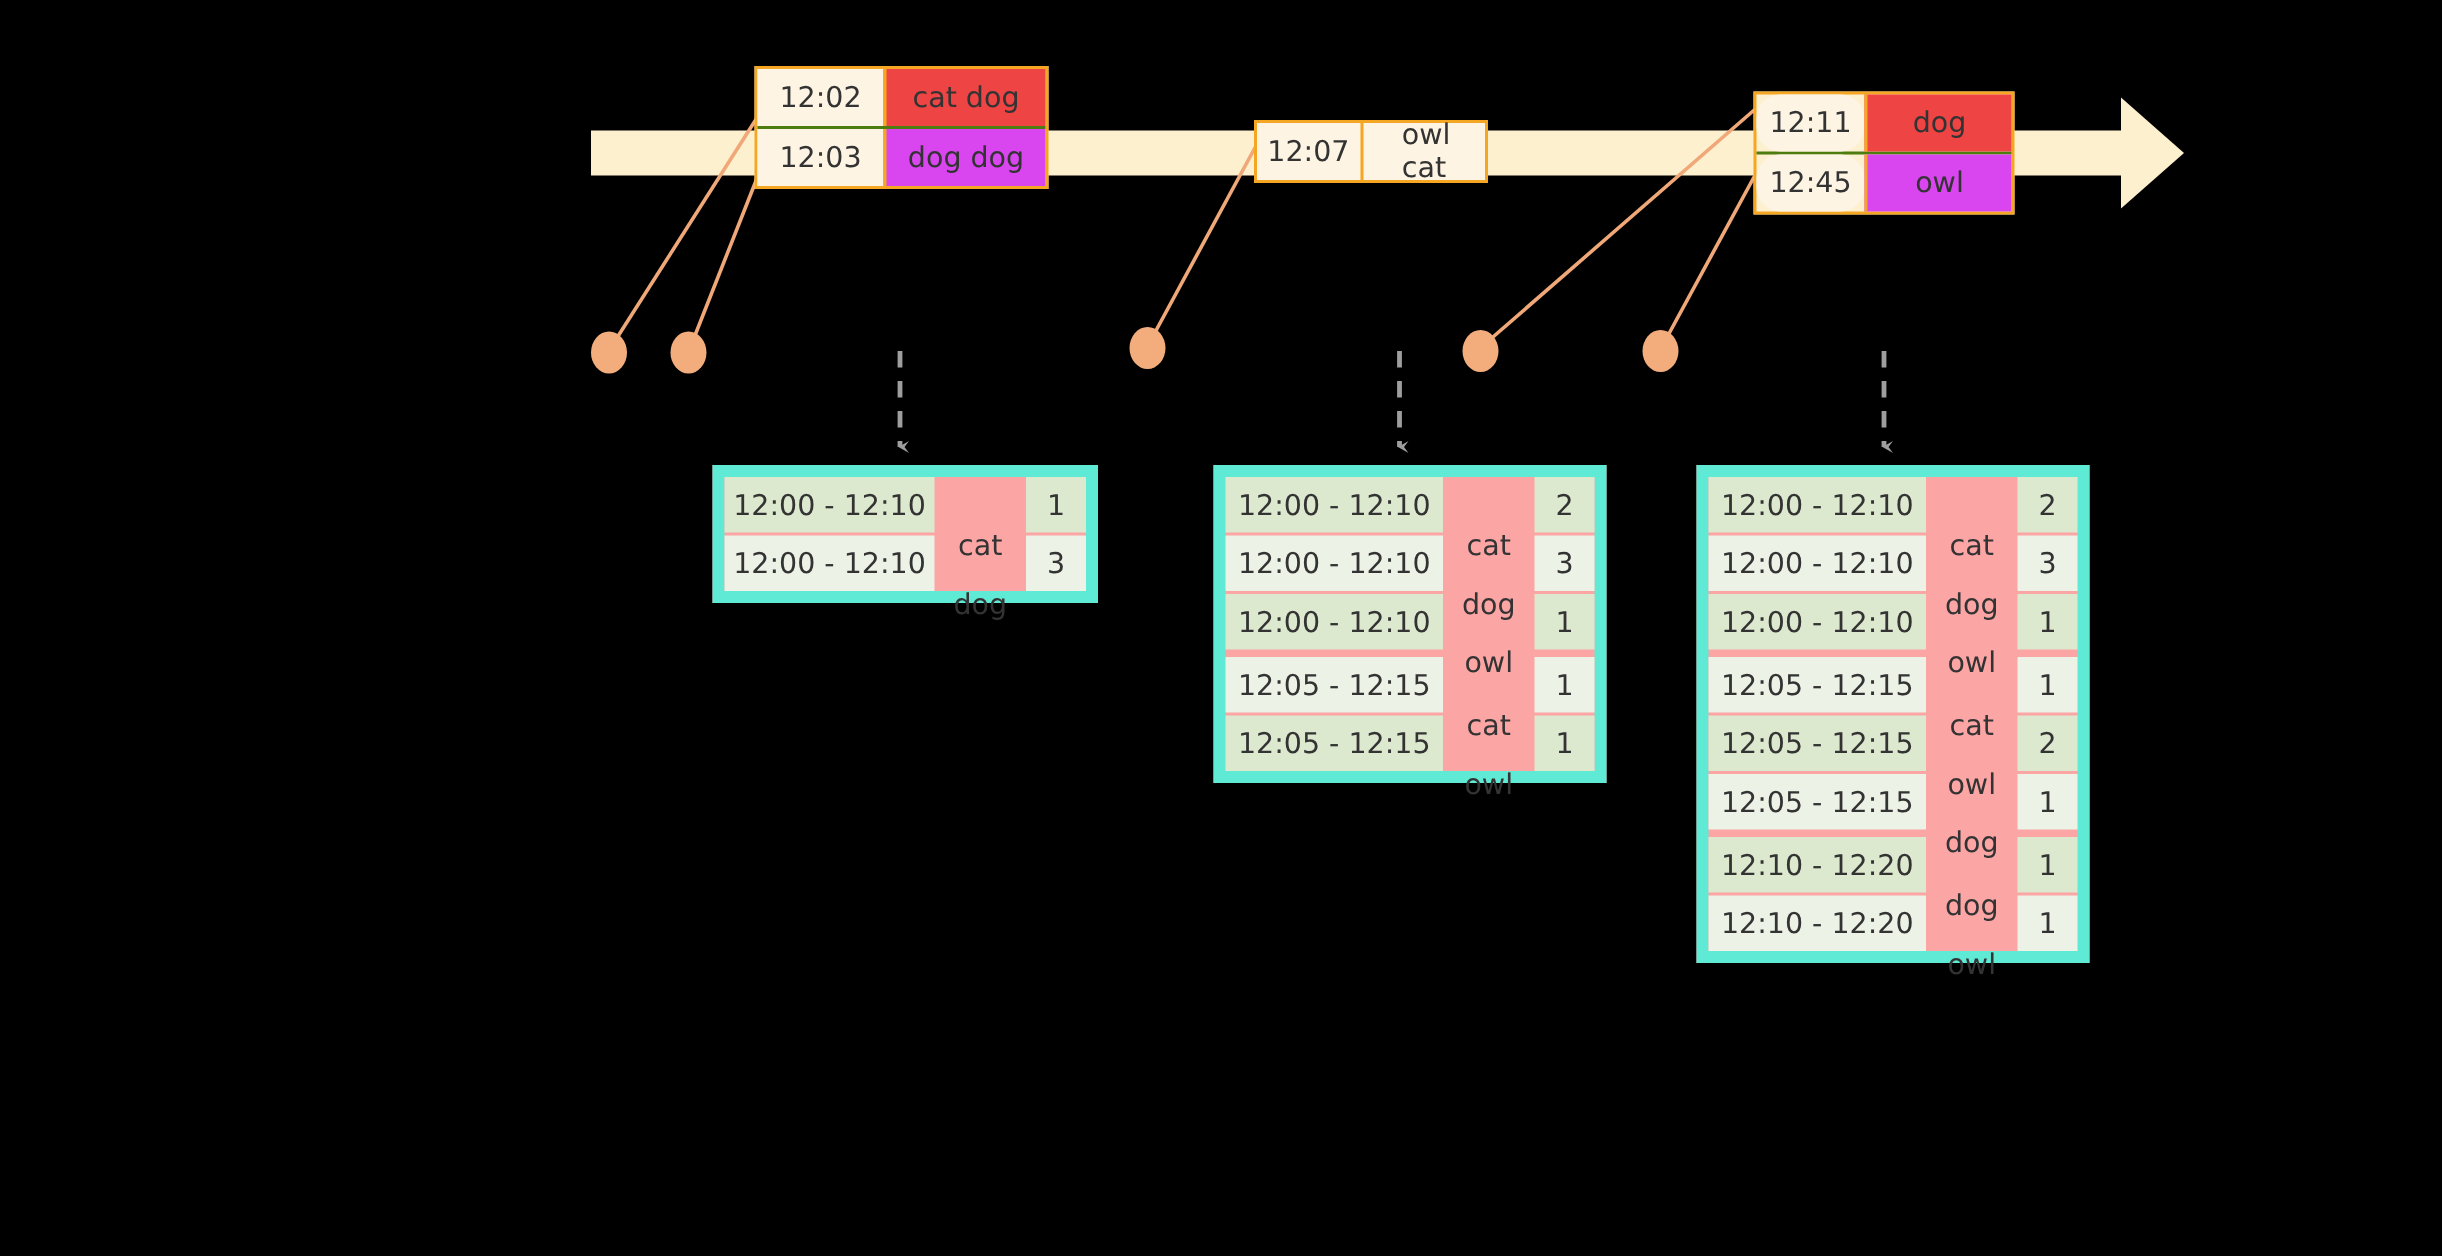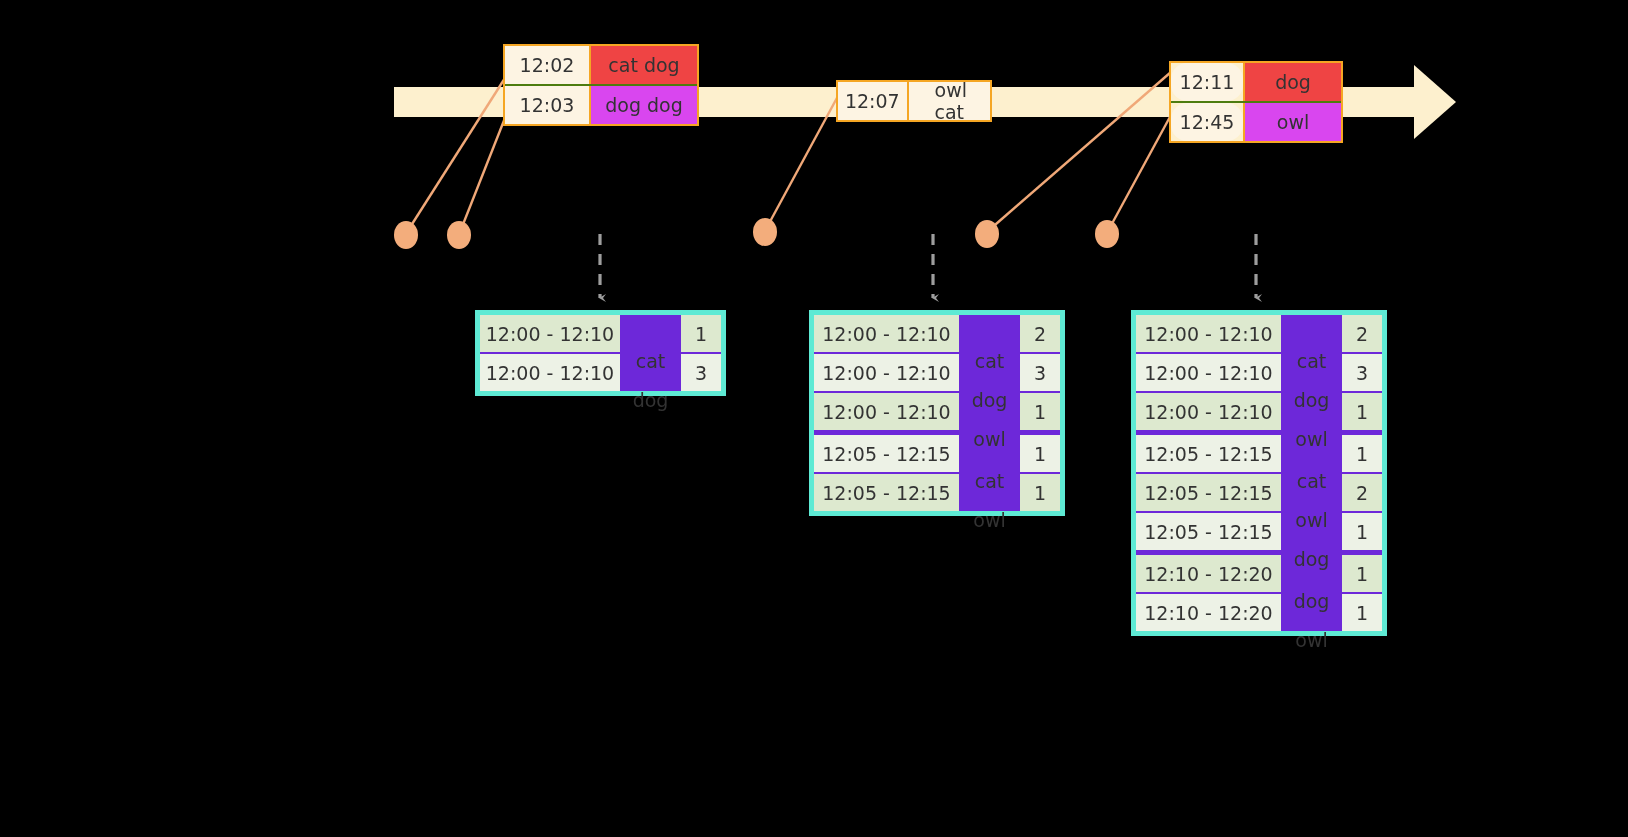--- a/index.html
+++ b/index.html
@@ -87,23 +87,23 @@
   .box-a { left: 503px; top: 44px;  width: 196px; }
   .box-b { left: 836px; top: 80px;  width: 156px; }
   .box-c { left: 1169px; top: 61px; width: 174px; }
 
   .box-b .event-words { background: #fdf4e3; padding-left: 26px; }
   .box-c .event-time { width: 72px; border-radius: 16px; }
 
   
   .result-table {
     position: absolute;
-    border: 5px solid #5eead4;
-    box-sizing: border-box;
-    background: #6d28d9;
+    border: 8px solid #5eead4;
+    box-sizing: border-box;
+    background: #fca5a5;
   }
   .res-row {
     display: flex;
     height: 37px;
     box-sizing: border-box;
   }
   .res-row + .res-row { margin-top: 2px; }
   .res-row.group-break { margin-top: 5px; }
   .res-cell {
     display: flex;

